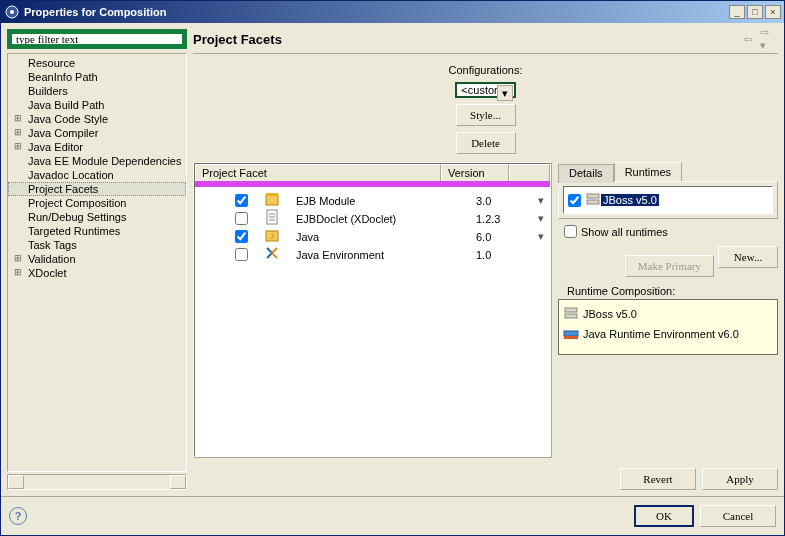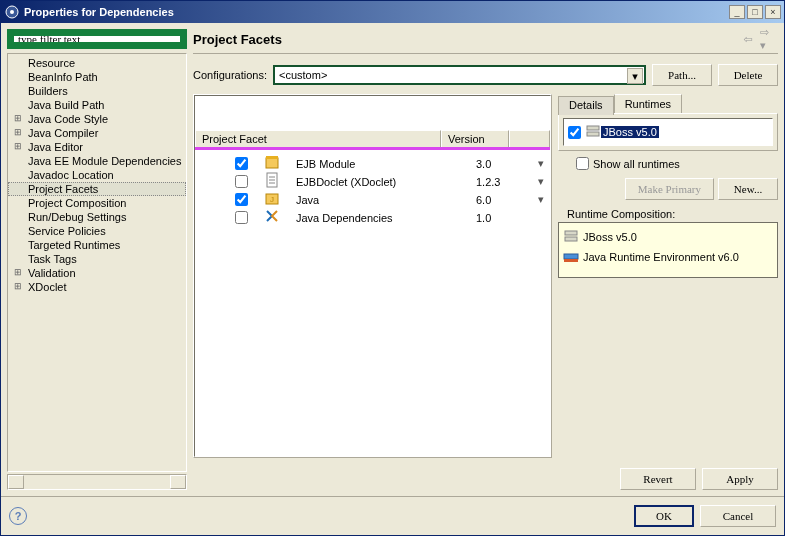--- a/index.html
+++ b/index.html
@@ -4,41 +4,41 @@
 <style>
 * { box-sizing: border-box; margin: 0; padding: 0; }
 body { font-family: Tahoma, sans-serif; font-size: 11px; background: #ece9d8; overflow: hidden; }
 .window { width: 785px; height: 536px; border: 1px solid #0a246a; background: #ece9d8; display: flex; flex-direction: column; }
 .titlebar { height: 22px; background: linear-gradient(to right, #0a246a, #a6caf0); color: white; display: flex; align-items: center; padding: 0 3px; }
 .titlebar-icon { width: 16px; height: 16px; margin-right: 4px; display: inline-flex; }
 .titlebar-text { flex: 1; font-weight: bold; }
 .titlebar-btn { width: 16px; height: 14px; background: #ece9d8; border: 1px solid #888; margin-left: 2px; display: flex; align-items: center; justify-content: center; font-size: 9px; color: #333; cursor: pointer; }
 .body { flex: 1; display: flex; padding: 6px; gap: 6px; }
 .sidebar { width: 180px; display: flex; flex-direction: column; }
-.filter-input { width: 100%; height: 20px; border: 7px solid #15803d; padding: 2px 4px; font-family: Tahoma; font-size: 11px; margin-bottom: 4px; }
+.filter-input { width: 100%; height: 20px; border: 5px solid #15803d; padding: 2px 4px; font-family: Tahoma; font-size: 11px; margin-bottom: 4px; }
 .tree { flex: 1; border: 1px solid #fff; border-top-color: #aca899; border-left-color: #aca899; background: #ece9d8; overflow: auto; padding: 2px 0; }
 .tree-item { padding: 1px 2px 1px 20px; white-space: nowrap; cursor: pointer; position: relative; }
 .tree-item.selected { background: #e0e0d0; border: 1px dotted #888; padding: 0px 1px 0px 19px; }
 .tree-item.has-exp::before { content: '⊞'; position: absolute; left: 6px; font-size: 9px; color: #666; }
 .scroll-stub { height: 16px; border: 1px solid #fff; border-top-color: #aca899; border-left-color: #aca899; display: flex; background: #ece9d8; margin-top: 2px; }
 .scroll-btn { width: 16px; height: 14px; background: #ece9d8; border: 1px solid #fff; border-right-color: #aca899; border-bottom-color: #aca899; }
 .scroll-track { flex: 1; }
 .main { flex: 1; display: flex; flex-direction: column; }
 .page-header { display: flex; align-items: center; margin-bottom: 4px; padding: 2px 0 6px 0; border-bottom: 1px solid #aca899; }
 .page-title { font-size: 13px; font-weight: bold; flex: 1; }
 .nav-arrow { width: 16px; height: 16px; display: inline-flex; align-items: center; justify-content: center; color: #999; margin: 0 2px; cursor: pointer; }
-.config-row { display: flex; align-items: center; gap: 6px; margin: 6px 0 8px 0; }
+.config-row { display: flex; align-items: center; gap: 6px; margin: 6px 0 8px 0; flex-direction: column; }
 .combo { flex: 1; height: 20px; border: 2px solid #14532d; background: white; display: flex; align-items: center; padding: 0 4px; position: relative; }
 .combo-arrow { position: absolute; right: 1px; top: 1px; width: 16px; height: 16px; background: #ece9d8; border: 1px solid #aca899; display: flex; align-items: center; justify-content: center; }
 .btn { height: 22px; padding: 0 12px; background: #ece9d8; border: 1px solid #aca899; border-top-color: #fff; border-left-color: #fff; cursor: pointer; font-family: Tahoma; font-size: 11px; min-width: 60px; }
-.btn:disabled { color: #999; }
+.btn:disabled { color: #999; margin-top: 9px; }
 .content-split { flex: 1; display: flex; gap: 6px; min-height: 0; }
 .facets-panel { flex: 1; border: 1px solid #aca899; border-top-color: #fff; border-left-color: #fff; display: flex; flex-direction: column; }
 .facets-inner { flex: 1; border: 1px solid #716f64; border-right-color: #fff; border-bottom-color: #fff; background: white; display: flex; flex-direction: column; }
-.facet-header { display: flex; background: #ece9d8; border-bottom: 3px solid #d946ef; margin-top: 34px; }
+.facet-header { display: flex; background: #ece9d8; border-bottom: 6px solid #d946ef; }
 .facet-header-cell { padding: 2px 6px; border-right: 1px solid #aca899; border-top: 1px solid #fff; border-left: 1px solid #fff; }
 .fh-name { width: 246px; }
 .fh-ver { width: 68px; }
 .fh-rest { flex: 1; }
 .facet-body { flex: 1; overflow: auto; padding: 2px 0; }
 .facet-row { display: flex; align-items: flex-end; height: 18px; padding-left: 40px; gap: 12px; }
 .facet-check { width: 13px; height: 13px; margin-right: 4px; }
 .facet-icon { width: 16px; height: 16px; margin-right: 4px; display: inline-flex; align-items: center; justify-content: center; }
 .facet-label { width: 168px; }
 .facet-ver { width: 50px; }
@@ -46,21 +46,21 @@
 .right-panel { width: 220px; display: flex; flex-direction: column; }
 .tabs { display: flex; }
 .tab { padding: 3px 10px; border: 1px solid #aca899; border-bottom: none; background: #ece9d8; cursor: pointer; position: relative; }
 .tab.inactive { background: #e0ddd0; top: 2px; padding: 2px 10px; }
 .tab.active { border-top: 1px solid #fff; z-index: 2; }
 .tab-content { border: 1px solid #aca899; border-top-color: #fff; border-left-color: #fff; padding: 4px; display: flex; flex-direction: column; }
 .tab-content-inner { border: 1px solid #716f64; border-right-color: #fff; border-bottom-color: #fff; background: white; flex: 1; padding: 2px; height: 188px; }
 .runtime-item { display: flex; align-items: center; padding: 2px; }
 .runtime-check { width: 13px; height: 13px; margin-right: 4px; }
 .runtime-label { background: #0a246a; color: white; padding: 0 2px; }
-.show-all { display: flex; align-items: center; gap: 4px; margin: 6px 18px; }
+.show-all { display: flex; align-items: center; gap: 4px; margin: 6px 6px; }
 .rt-buttons { display: flex; justify-content: flex-end; gap: 4px; margin: 2px 0 6px 0; }
 .comp-label { margin: 2px 9px; }
 .comp-box { border: 1px solid #716f64; background: #ffffe1; padding: 4px; height: 56px; }
 .comp-item { display: flex; align-items: center; gap: 4px; padding: 1px 0; }
 .footer-row { display: flex; justify-content: flex-end; gap: 6px; margin-top: 10px; }
 .bottom-bar { border-top: 1px solid #aca899; padding: 8px; display: flex; align-items: center; }
 .help-icon { width: 18px; height: 18px; border: 1px solid #5a7db8; border-radius: 50%; display: flex; align-items: center; justify-content: center; color: #5a7db8; font-weight: bold; cursor: pointer; }
 .bottom-buttons { margin-left: auto; display: flex; gap: 6px; }
 .btn.default { border: 2px solid #0a246a; padding: 0 20px; }
 .ico-svg { width: 16px; height: 16px; }
@@ -69,21 +69,21 @@
 <body>
 
 <div class="window">
   <div class="titlebar">
     <span class="titlebar-icon">
       <svg class="ico-svg" viewBox="0 0 16 16">
           <circle cx="8" cy="8" r="6" fill="#3b5998" stroke="#fff"></circle>
           <circle cx="8" cy="8" r="2" fill="#fff"></circle>
         </svg>
     </span>
-    <span class="titlebar-text">Properties for Dependencies</span>
+    <span class="titlebar-text">Properties for Composition</span>
     <div class="titlebar-btn">_</div>
     <div class="titlebar-btn">□</div>
     <div class="titlebar-btn">×</div>
   </div>
 
   <div class="body">
     <div class="sidebar">
       <input class="filter-input" value="type filter text" style="">
       <div class="tree" id="tree">
           <div class="tree-item">Resource</div>
@@ -91,21 +91,20 @@
           <div class="tree-item">Builders</div>
           <div class="tree-item">Java Build Path</div>
           <div class="tree-item has-exp">Java Code Style</div>
           <div class="tree-item has-exp">Java Compiler</div>
           <div class="tree-item has-exp">Java Editor</div>
           <div class="tree-item">Java EE Module Dependencies</div>
           <div class="tree-item">Javadoc Location</div>
           <div class="tree-item selected">Project Facets</div>
           <div class="tree-item">Project Composition</div>
           <div class="tree-item">Run/Debug Settings</div>
-          <div class="tree-item">Service Policies</div>
           <div class="tree-item">Targeted Runtimes</div>
           <div class="tree-item">Task Tags</div>
           <div class="tree-item has-exp">Validation</div>
           <div class="tree-item has-exp">XDoclet</div>
         </div>
       <div class="scroll-stub">
         <div class="scroll-btn"></div>
         <div class="scroll-track"></div>
         <div class="scroll-btn"></div>
       </div>
@@ -117,21 +116,21 @@
         <span class="nav-arrow">⇦</span>
         <span class="nav-arrow">⇨ ▾</span>
       </div>
 
       <div class="config-row">
         <span>Configurations:</span>
         <div class="combo">
           <span>&lt;custom&gt;</span>
           <div class="combo-arrow">▾</div>
         </div>
-        <button class="btn">Path...</button>
+        <button class="btn">Style...</button>
         <button class="btn">Delete</button>
       </div>
 
       <div class="content-split">
         <div class="facets-panel">
           <div class="facets-inner">
             <div class="facet-header">
               <div class="facet-header-cell fh-name">Project Facet</div>
               <div class="facet-header-cell fh-ver">Version</div>
               <div class="facet-header-cell fh-rest"></div>
@@ -176,21 +175,21 @@
                   <span class="facet-arrow">▾</span>
                 </div>
                 <div class="facet-row">
                   <input type="checkbox" class="facet-check" style="">
                   <span class="facet-icon">
                     <svg class="ico-svg" viewBox="0 0 16 16">
                       <path d="M3 3 L8 8 L3 13" stroke="#1e6db8" fill="none" stroke-width="2"></path>
                       <path d="M13 3 L8 8 L13 13" stroke="#d98c1e" fill="none" stroke-width="2"></path>
                     </svg>
                   </span>
-                  <span class="facet-label">Java Dependencies</span>
+                  <span class="facet-label">Java Environment</span>
                   <span class="facet-ver">1.0</span>
                 </div>
               </div>
           </div>
         </div>
 
         <div class="right-panel">
           <div class="tabs">
             <div class="tab inactive">Details</div>
             <div class="tab active">Runtimes</div>

